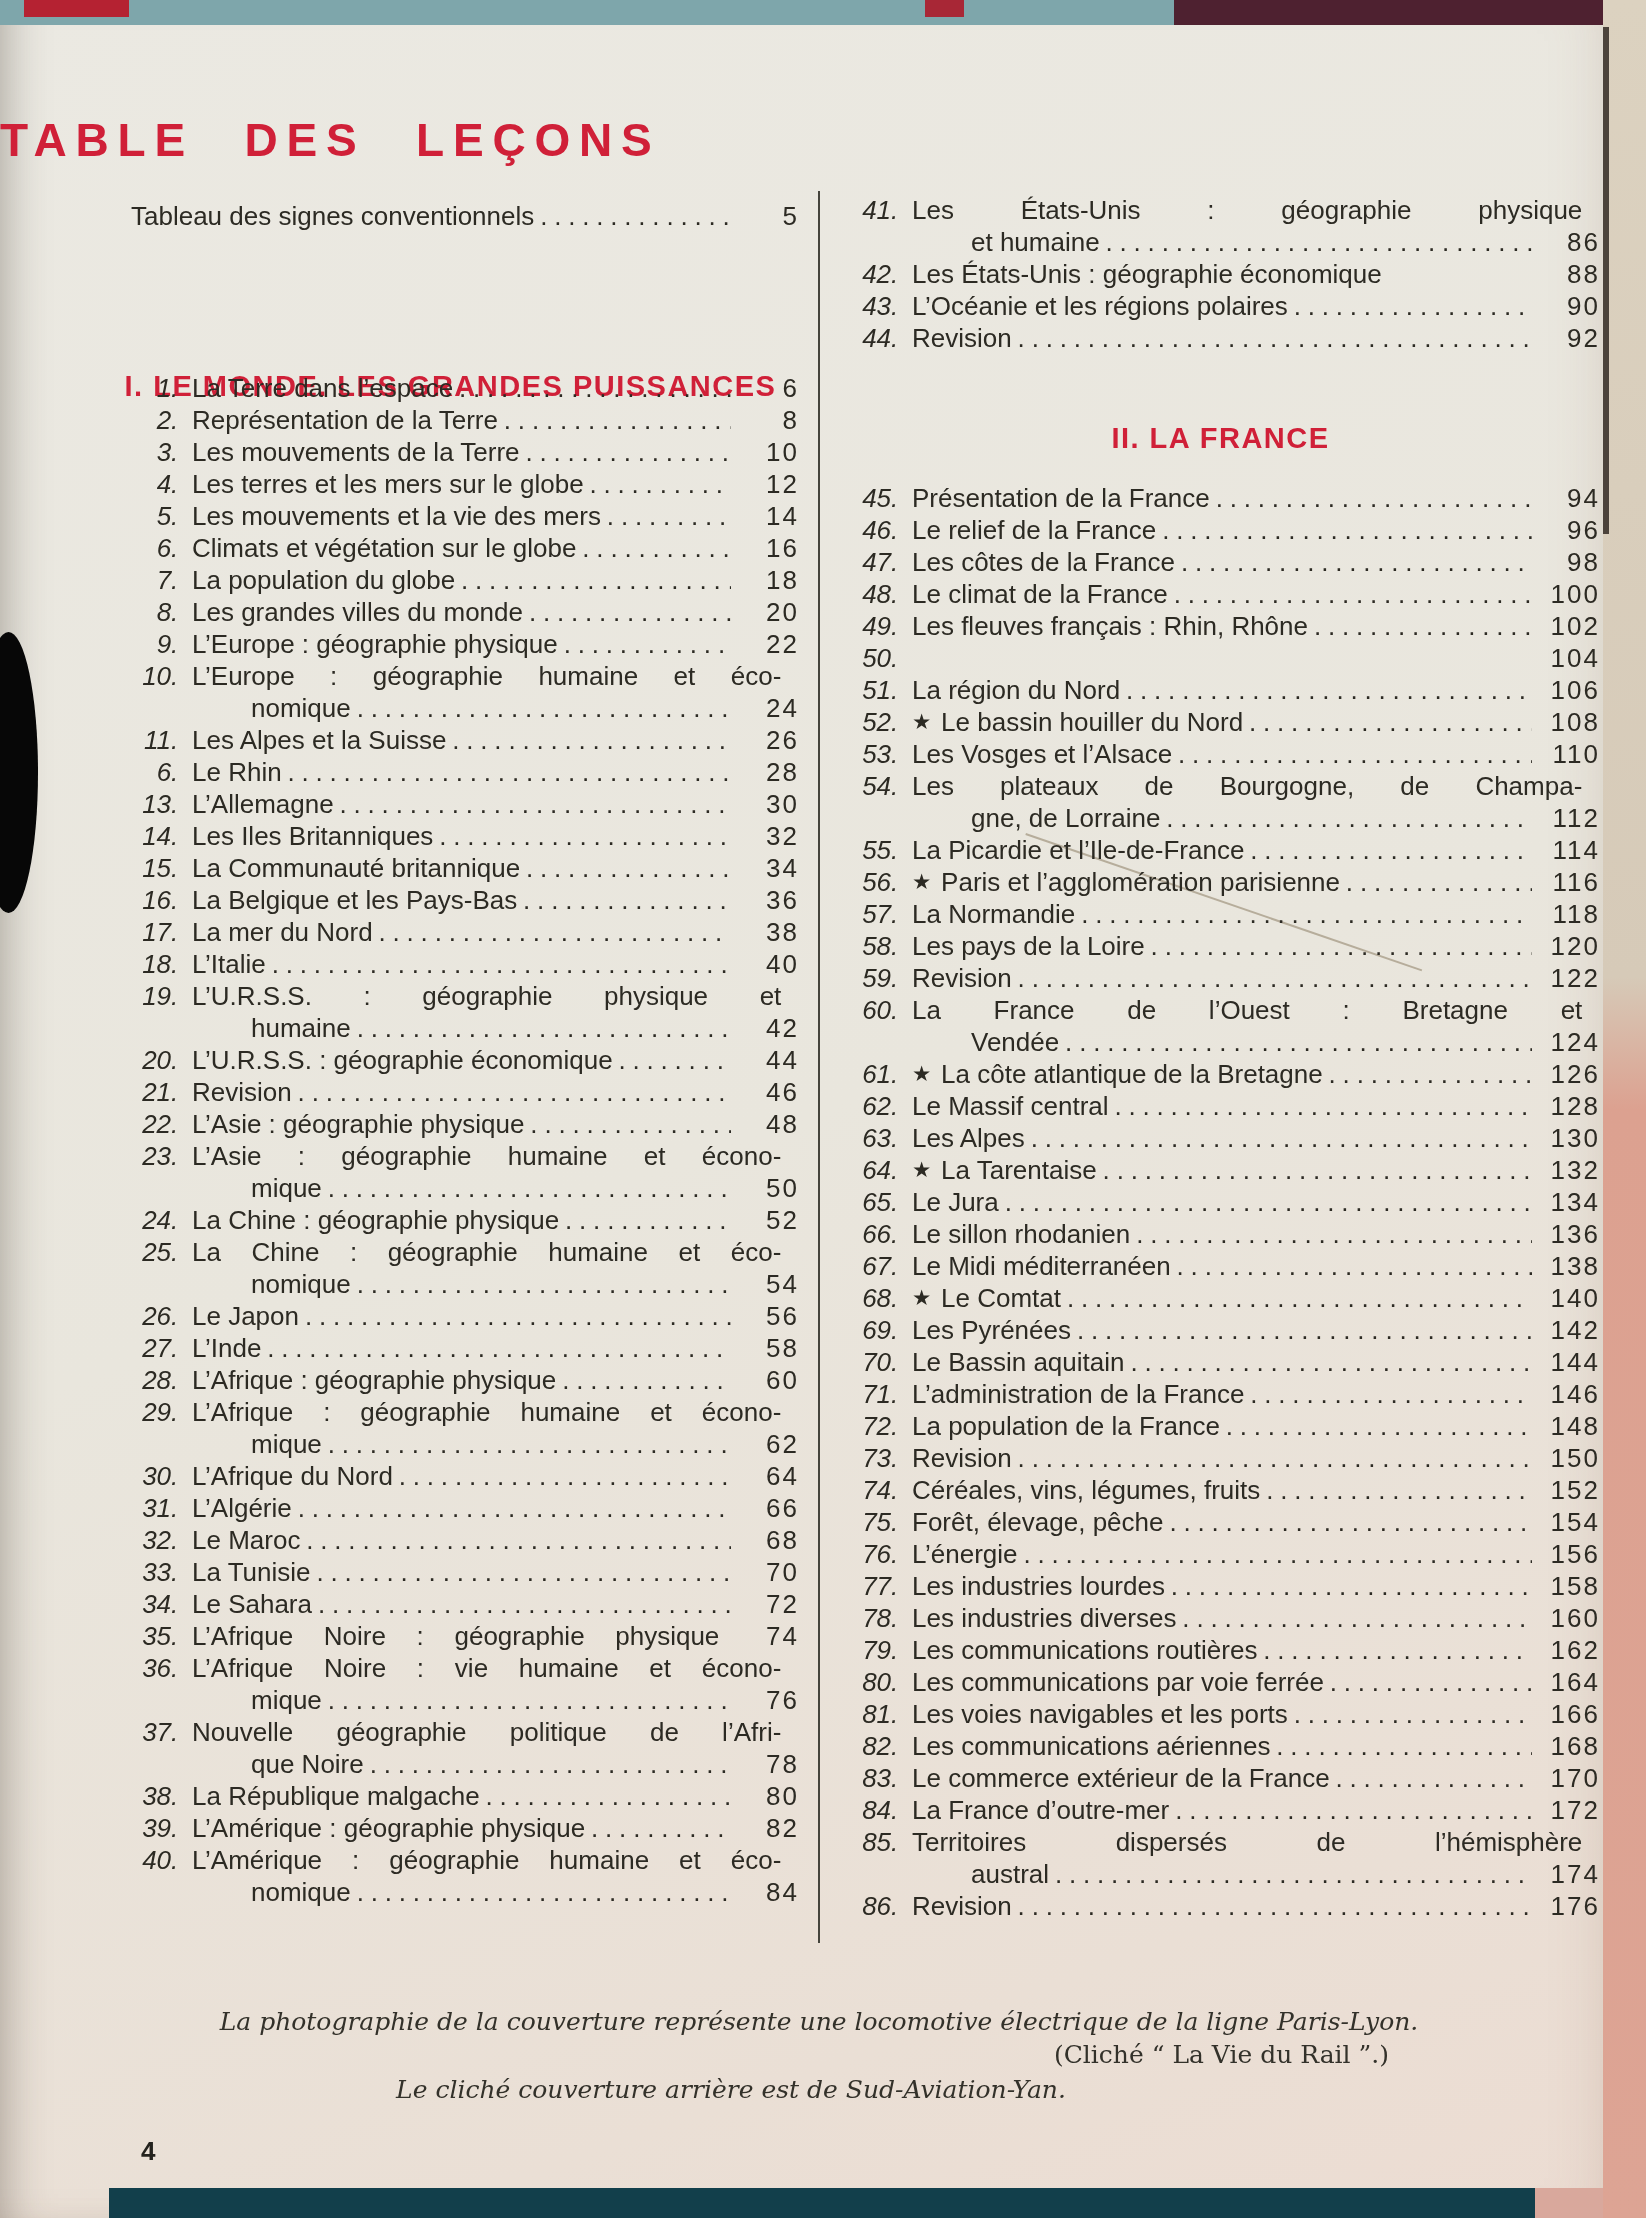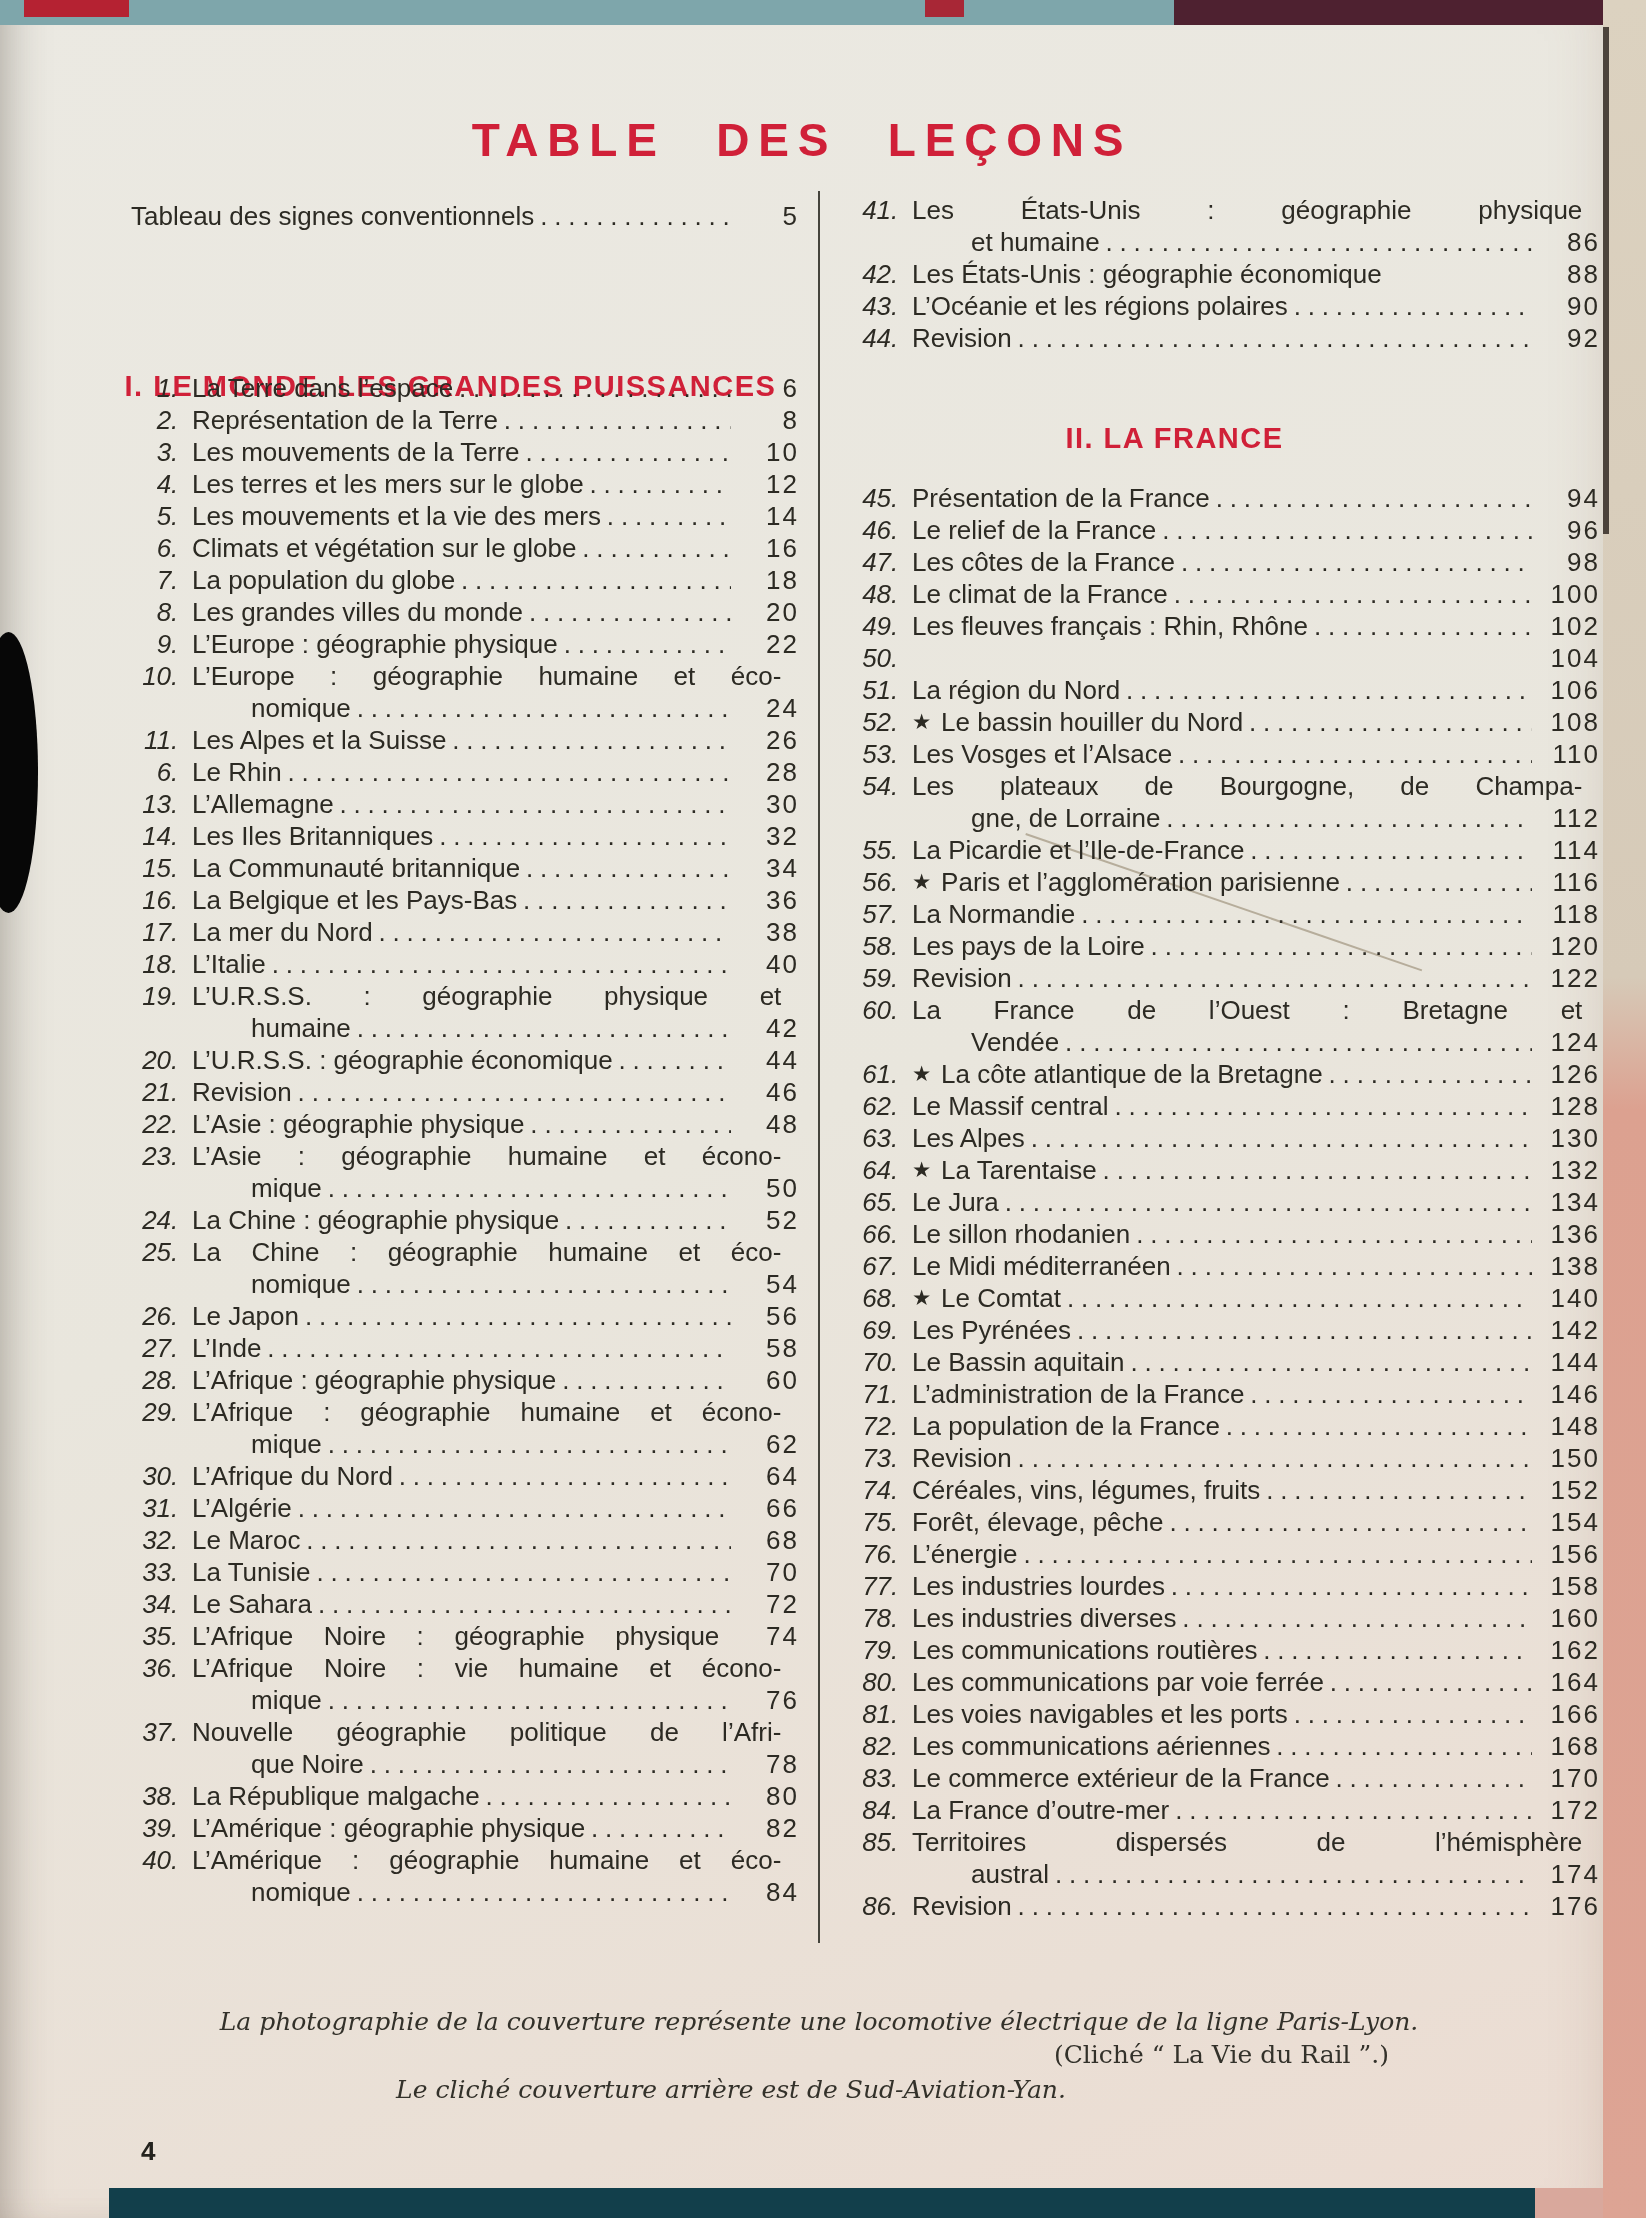--- a/index.html
+++ b/index.html
@@ -16,25 +16,25 @@
   .top-strip .maroon{position:absolute;left:1174px;top:0;width:429px;height:25px;background:#4e2130;}
   .right-band{position:absolute;left:1603px;top:0;width:43px;height:2219px;
     background:linear-gradient(#dcd2c0 0%,#d6cab8 44%,#dca190 50%,#dda494 100%);}
   .right-band .darkline{position:absolute;left:0;top:27px;width:5.9px;height:507px;background:rgba(40,33,26,.8);}
   .left-blob{position:absolute;left:-21.5px;top:632px;width:59px;height:281px;border-radius:50%;background:#070707;}
   .scratch{position:absolute;left:1026px;top:833px;width:419px;height:1.5px;background:rgba(140,125,100,.55);
     transform:rotate(19deg);transform-origin:left top;}
   .bottom-bar{position:absolute;left:109px;top:2188px;width:1426px;height:30px;background:#123f4b;}
   .bottom-pink{position:absolute;left:1535px;top:2188px;width:68px;height:30px;background:#d9a89c;}
   
-  .title{position:absolute;left:0;top:113px;width:1604px;text-align:center;
+  .title{position:absolute;left:0;top:113px;width:1604px;
     font-size:46px;font-weight:bold;letter-spacing:8.8px;word-spacing:29px;color:#d02038;}
   .heading{position:absolute;font-size:29px;font-weight:bold;color:#d02038;text-align:center;letter-spacing:1.5px;}
   .h1{left:102px;top:322px;width:697px;margin-top:48px;}
-  .h2{left:833px;top:422px;width:683px;}
+  .h2{left:879px;top:422px;width:683px;}
   .divider{position:absolute;left:818px;top:191px;width:2px;height:1752px;background:#45443c;}
   .col{position:absolute;font-size:26px;}
   #intro-list{left:102px;top:201px;width:697px;}
   #left-list{left:102px;top:373px;width:697px;}
   #right-top-list{left:844px;top:195px;width:756px;}
   #right-list{left:844px;top:483px;width:756px;}
   .row{display:flex;align-items:baseline;height:32px;}
   .num{flex:none;width:90px;text-align:right;padding-right:13.7px;box-sizing:border-box;font-style:italic;}
   .col-right .num{width:68px;}
   #intro-list .num{width:29px;}

